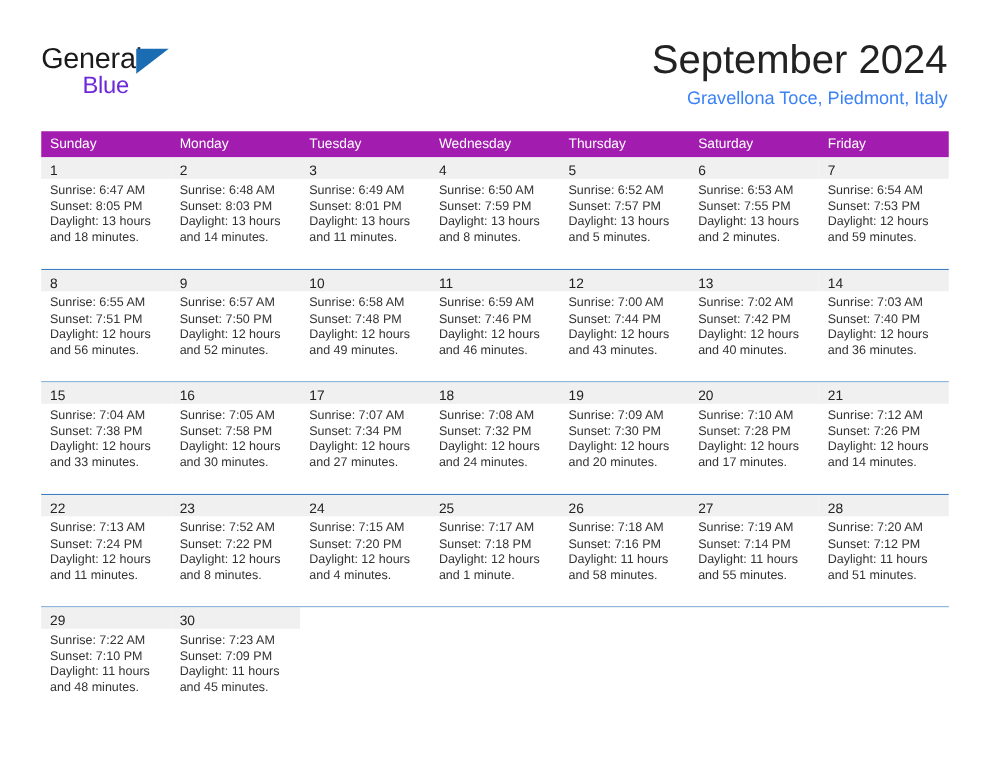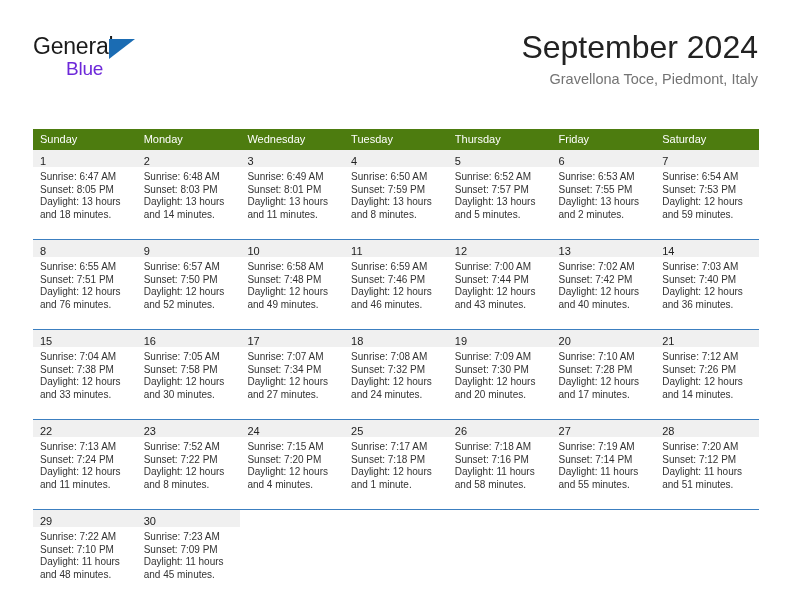--- a/index.html
+++ b/index.html
@@ -70,41 +70,40 @@
     text-align: right;
   }
   .cal-title {
     font-size: 32px;
     color: #222222;
     line-height: 34px;
     white-space: nowrap;
   }
   .cal-subtitle {
     font-size: 14.5px;
-    color: #737373;
+    color: #3b82f6;
     line-height: 22px;
     margin-top: 4px;
     white-space: nowrap;
   }
 
   
   .calendar {
     position: absolute;
     left: 33px;
     top: 105px;
     width: 726px;
   }
   .cal-row {
     display: flex;
     width: 726px;
   }
   .dow-row {
-    background: #4d7c0f;
+    background: #a21caf;
     height: 21px;
-    margin-top: 24px;
   }
   .dow-cell {
     width: 103.71px;
     box-sizing: border-box;
     padding: 3px 0 0 7px;
     font-size: 11px;
     color: #ffffff;
     line-height: 14px;
     white-space: nowrap;
     overflow: hidden;
@@ -165,25 +164,25 @@
       <div class="cal-title">September 2024</div>
       <div class="cal-subtitle">Gravellona Toce, Piedmont, Italy</div>
     </div>
 
   </div>
 
   <div class="calendar">
     <div class="cal-row dow-row" id="dow-row">
         <div class="dow-cell">Sunday</div>
         <div class="dow-cell">Monday</div>
+        <div class="dow-cell">Tuesday</div>
         <div class="dow-cell">Wednesday</div>
-        <div class="dow-cell">Tuesday</div>
         <div class="dow-cell">Thursday</div>
+        <div class="dow-cell">Saturday</div>
         <div class="dow-cell">Friday</div>
-        <div class="dow-cell">Saturday</div>
       </div>
     <div id="weeks-container">
         <div class="cal-row week-row first">
           <div class="day-cell">
             <div class="day-num-band"><span class="day-num">1</span></div>
             <div class="day-body">
               <div class="day-line">Sunrise: 6:47 AM</div>
               <div class="day-line">Sunset: 8:05 PM</div>
               <div class="day-line">Daylight: 13 hours</div>
               <div class="day-line">and 18 minutes.</div>
@@ -244,21 +243,21 @@
             </div>
           </div>
         </div>
         <div class="cal-row week-row">
           <div class="day-cell">
             <div class="day-num-band"><span class="day-num">8</span></div>
             <div class="day-body">
               <div class="day-line">Sunrise: 6:55 AM</div>
               <div class="day-line">Sunset: 7:51 PM</div>
               <div class="day-line">Daylight: 12 hours</div>
-              <div class="day-line">and 76 minutes.</div>
+              <div class="day-line">and 56 minutes.</div>
             </div>
           </div>
           <div class="day-cell">
             <div class="day-num-band"><span class="day-num">9</span></div>
             <div class="day-body">
               <div class="day-line">Sunrise: 6:57 AM</div>
               <div class="day-line">Sunset: 7:50 PM</div>
               <div class="day-line">Daylight: 12 hours</div>
               <div class="day-line">and 52 minutes.</div>
             </div>

